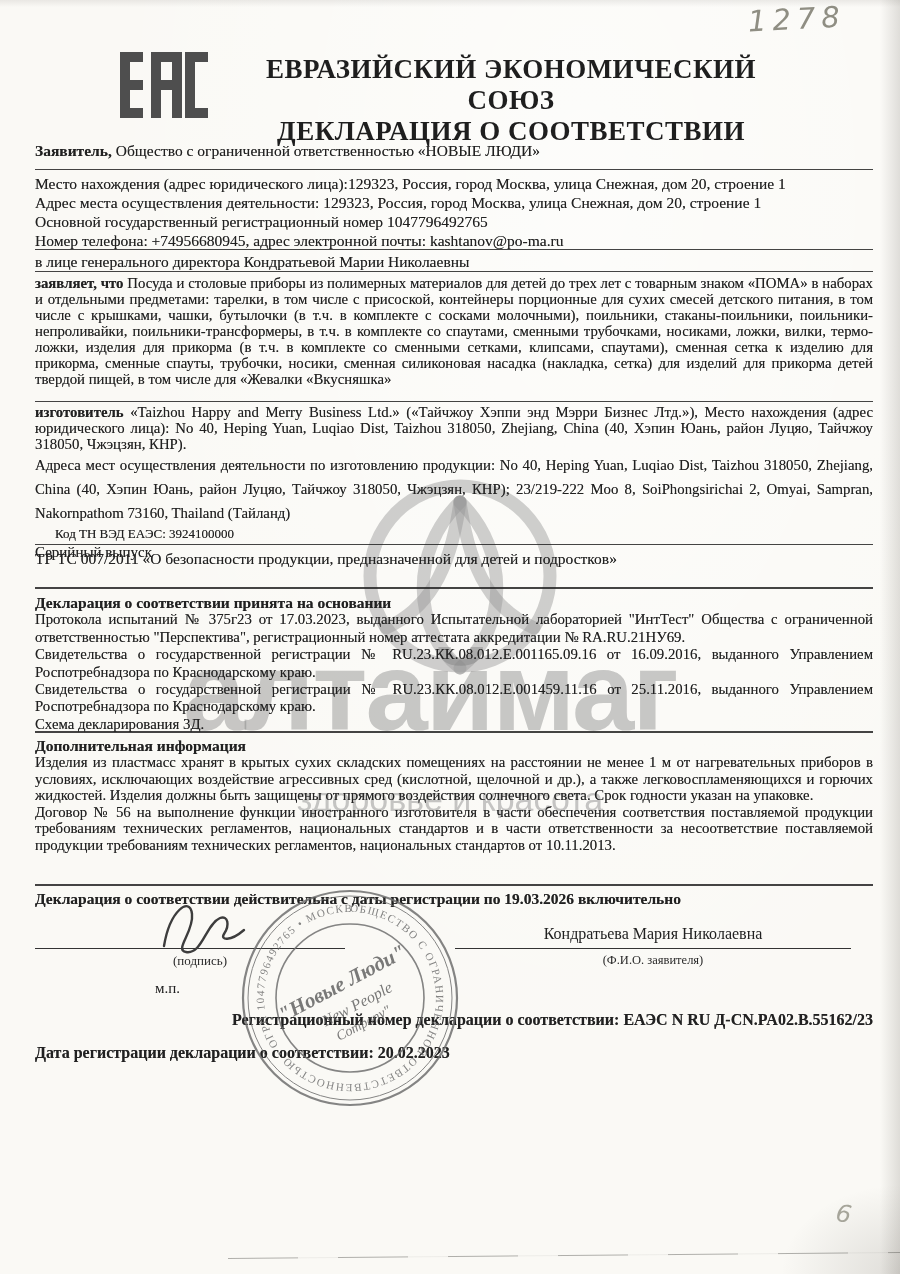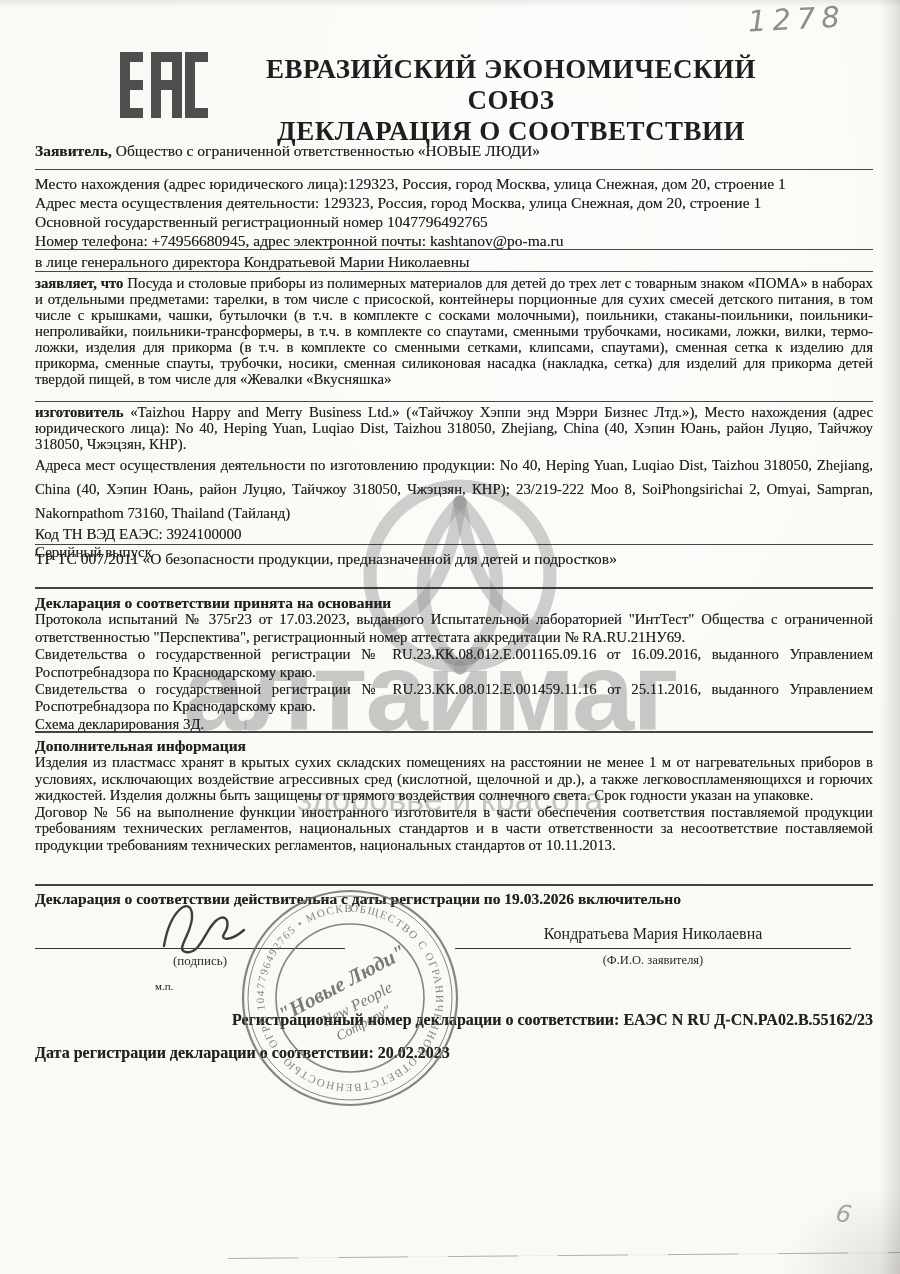--- a/index.html
+++ b/index.html
@@ -39,21 +39,21 @@
   .fields div{line-height:19px;}
   
   .sig-scribble{position:absolute;left:150px;top:894px;z-index:3;}
   .sig-line{position:absolute;top:948px;border-top:1.5px solid #333;z-index:2;}
   .sig-line.left{left:35px;width:310px;}
   .sig-line.right{left:455px;width:396px;}
   .sig-cap{position:absolute;z-index:2;text-align:center;font-size:13px;color:#2a2a2a;}
   .cap-sign{left:120px;top:953px;width:160px;}
   .fio{position:absolute;left:455px;top:925px;width:396px;text-align:center;font-size:16px;z-index:2;}
   .cap-fio{left:455px;top:953px;width:396px;font-size:12.5px;}
-  .mp{position:absolute;left:155px;top:980px;font-size:11px;z-index:2;}
+  .mp{position:absolute;left:155px;top:980px;font-size:15px;z-index:2;}
   .reg{position:absolute;left:35px;width:838px;font-weight:bold;font-size:16px;z-index:2;
         text-shadow:0 0 .4px rgba(45,45,45,.55);}
   .reg-number{top:1011px;text-align:right;}
   .reg-date{top:1044px;}
   .stamp{position:absolute;left:238px;top:886px;z-index:3;opacity:.82;}
   
   .hand{position:absolute;z-index:4;font-family:"DejaVu Sans", sans-serif;font-style:italic;}
   .hw-num{left:748px;top:2px;font-size:29px;color:#8f8e83;transform:rotate(-3deg);letter-spacing:6px;}
   .hw-six{left:836px;top:1200px;font-size:24px;color:#a6a59a;transform:rotate(10deg);}
 </style>
@@ -130,21 +130,21 @@
       </p>
     </div>
     <hr class="rule" style="top:259px;">
 
     <div class="sec" style="top:262px;">
       <p class="j" style="line-height:16.2px;">
         <span class="lbl">изготовитель</span>
         <span>«Taizhou Happy and Merry Business Ltd.» («Тайчжоу Хэппи энд Мэрри Бизнес Лтд.»), Место нахождения (адрес юридического лица): No 40, Heping Yuan, Luqiao Dist, Taizhou 318050, Zhejiang, China (40, Хэпин Юань, район Луцяо, Тайчжоу 318050, Чжэцзян, КНР).</span>
       </p>
       <p class="j" style="line-height:24px;">Адреса мест осуществления деятельности по изготовлению продукции: No 40, Heping Yuan, Luqiao Dist, Taizhou 318050, Zhejiang, China (40, Хэпин Юань, район Луцяо, Тайчжоу 318050, Чжэцзян, КНР); 23/219-222 Moo 8, SoiPhongsirichai 2, Omyai, Sampran, Nakornpathom 73160, Thailand (Тайланд)</p>
-      <div style="line-height:18px;font-size:15px;">Код ТН ВЭД ЕАЭС: 3924100000</div>
+      <div style="line-height:18px;font-size:13px;margin-left:20px;">Код ТН ВЭД ЕАЭС: 3924100000</div>
       <div style="line-height:18px;font-size:15px;">Серийный выпуск</div>
     </div>
     <hr class="rule" style="top:402px;">
 
     <div class="sec" style="top:407px;line-height:19px;">
       <div>ТР ТС 007/2011 «О безопасности продукции, предназначенной для детей и подростков»</div>
     </div>
     <hr class="rule thick" style="top:445px;">
 
     <div class="sec" style="top:452px;">

